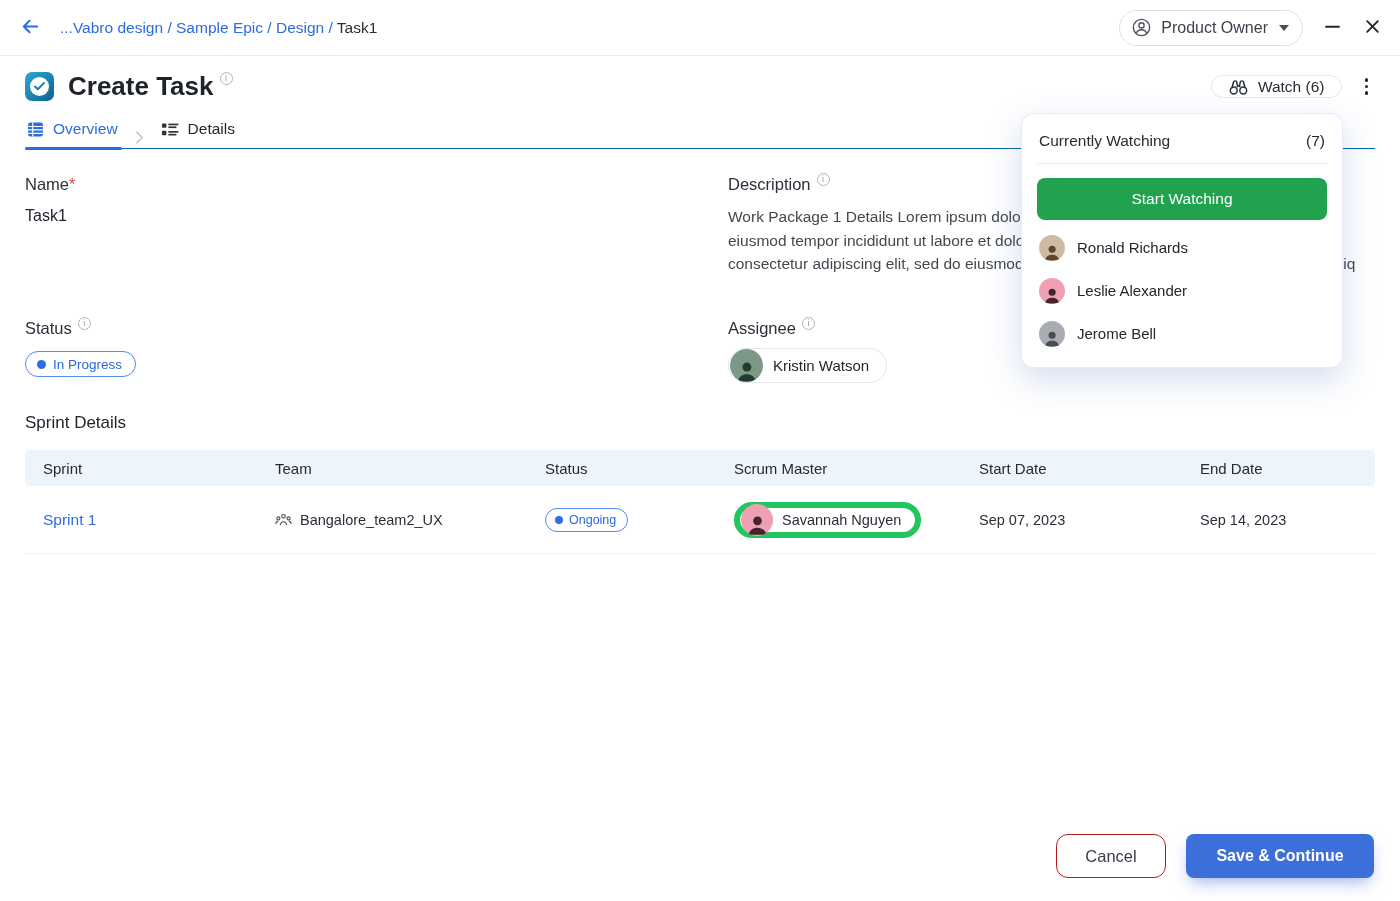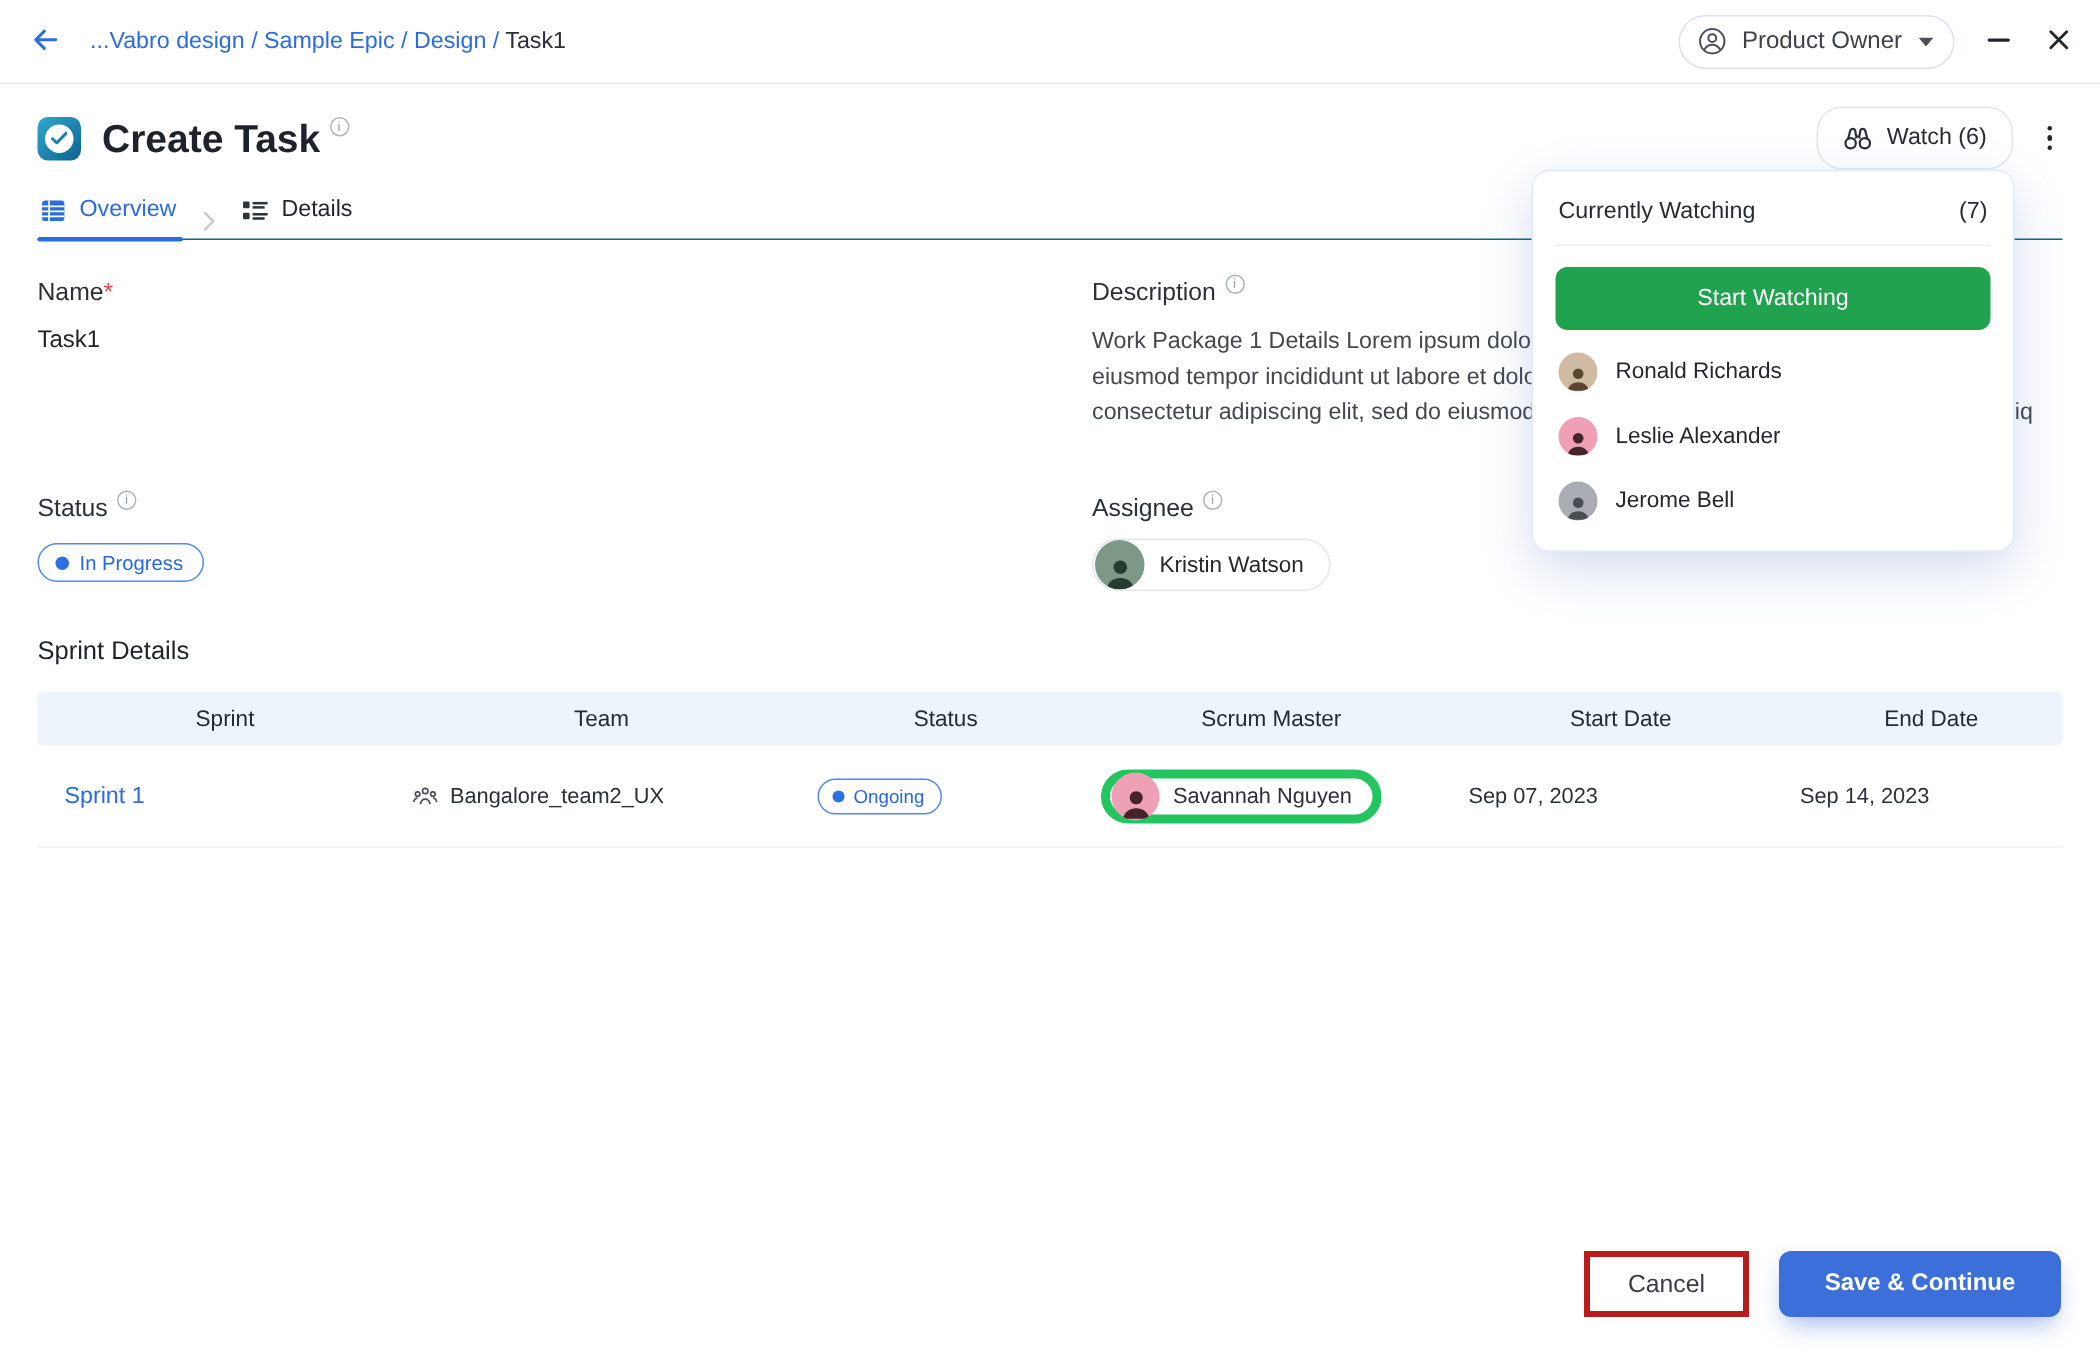--- a/index.html
+++ b/index.html
@@ -18,21 +18,21 @@
   .role-pill { display:flex; align-items:center; gap:9px; height:36px; border:1px solid #d9e1ee; border-radius:18px; padding:0 13px 0 11px; background:#fff; font-size:16px; color:#3c414b; cursor:pointer; }
   .win-btn { background:none; border:none; display:flex; align-items:center; cursor:pointer; padding:2px; }
   
   .page-header { display:flex; align-items:center; padding:15px 26px 0 25px; }
   .task-icon { width:29px; height:29px; border-radius:7px; background:linear-gradient(135deg,#2fa9cf,#0e6191); display:flex; align-items:center; justify-content:center; flex:none; }
   .task-icon .inner { width:19px; height:19px; border-radius:50%; background:#fff; display:flex; align-items:center; justify-content:center; }
   .page-title { margin-left:14px; font-size:26px; font-weight:700; color:#1d222b; }
   .info-dot { display:inline-flex; width:13px; height:13px; border:1px solid #aeb5c0; border-radius:50%; color:#969da8; font-size:9px; line-height:11px; align-items:center; justify-content:center; transform:translateY(-8px); margin-left:6px; font-style:normal; }
   .info-dot::before { content:"i"; }
   .header-right { margin-left:auto; display:flex; align-items:center; gap:17px; }
-  .watch-btn { display:flex; align-items:center; gap:9px; height:42px; border:1px solid #e3e6eb; border-radius:17px; background:#fff; padding:0 16px; font-size:15.5px; color:#272c34; font-family:inherit; cursor:pointer; }
+  .watch-btn { display:flex; align-items:center; gap:9px; height:23px; border:1px solid #e3e6eb; border-radius:17px; background:#fff; padding:0 16px; font-size:15.5px; color:#272c34; font-family:inherit; cursor:pointer; }
   .kebab { display:flex; flex-direction:column; gap:3px; padding:4px 6px; background:none; border:none; cursor:pointer; }
   .kebab i { width:3.5px; height:3.5px; border-radius:50%; background:#1f242c; }
   
   .tabs { display:flex; align-items:flex-end; margin:15px 25px 0; border-bottom:1px solid #0369a1; }
   .tab { display:flex; align-items:center; gap:9px; padding:3px 2px 10px; font-size:15.5px; color:#22262e; position:relative; cursor:pointer; background:none; border:none; font-family:inherit; }
   .tab.active { color:#2b6cdf; font-weight:500; }
   .tab.active::after { content:""; position:absolute; left:0; right:-2px; bottom:-2px; height:3px; border-radius:2px; background:#2b6cdf; }
   .tab-chevron { margin:4px 15px 0; }
   
   .field-grid { display:grid; grid-template-columns:703px 1fr; grid-template-rows:144px 85px; padding:26px 25px 0; }
@@ -50,38 +50,38 @@
   .av-gray { background:#a9adb3; color:#494d52; }
   .av-slate { background:#9aa3ac; color:#3c4248; }
   .person-chip { display:inline-flex; align-items:center; gap:10px; border:1px solid #e3e6ec; border-radius:18px; height:35px; padding:0 17px 0 1px; background:#fff; margin-top:10px; cursor:pointer; }
   .person-chip .avatar { width:33px; height:33px; }
   .person-chip .chip-name { font-size:15px; color:#23272e; }
   
   .sprint-section { padding:0 25px; margin-top:9px; }
   .section-heading { font-size:17px; font-weight:500; color:#20252d; margin-bottom:17px; }
   .tbl-head, .tbl-row { display:grid; grid-template-columns:232px 270px 189px 245px 221px 1fr; align-items:center; }
   .tbl-head { background:#edf4fc; height:36px; border-radius:4px; font-size:15px; color:#252a33; }
-  .tbl-head > div { padding-left:18px;text-align:center; }
+  .tbl-head > div { padding-left:18px; }
   .tbl-row { height:68px; border-bottom:1px solid #eef0f3; font-size:14.5px; color:#2a2f38; }
   .tbl-row > div { padding-left:18px; display:flex; align-items:center; }
   .sprint-link { color:#2b6cdf; font-size:15.5px; text-decoration:none; cursor:pointer; }
   .team-cell { gap:8px; }
   .ongoing-badge { display:inline-flex; align-items:center; gap:6px; height:24px; padding:0 11px 0 9px; border:1.3px solid #4f8bef; border-radius:13px; color:#2769dd; font-size:12.5px; background:#fff; }
   .ongoing-badge .dot { width:8px; height:8px; }
   .sm-chip { display:inline-flex; align-items:center; gap:9px; border:6px solid #22c55e; border-radius:18px; height:36px; padding:0 14px 0 1px; background:#fff; cursor:pointer; }
   .sm-chip .avatar { width:32px; height:32px; }
   
   .created-grid { display:grid; grid-template-columns:703px 1fr; padding:15px 25px 0; }
   .created-by-row { display:flex; align-items:center; gap:11px; margin-top:12px; }
   .created-by-row .avatar { width:36px; height:36px; }
   .creator-link { font-size:16.5px; color:#2b6cdf; cursor:pointer; text-decoration:none; }
   .created-on-value { margin-top:9px; font-size:16.5px; font-weight:600; color:#1d222b; }
   
   .footer-actions { position:absolute; right:26px; bottom:23px; display:flex; gap:20px; }
-  .btn-cancel { width:110px; height:44px; background:#fff; border:4px solid #b91c1c; border-radius:0; font-size:16.5px; color:#383d47; font-family:inherit; cursor:pointer; }
+  .btn-cancel { width:110px; height:44px; background:#fff; border:1px solid #b91c1c; border-radius:12px; font-size:16.5px; color:#383d47; font-family:inherit; cursor:pointer; }
   .btn-save { width:188px; height:44px; background:#3d6fda; border:none; border-radius:8px; font-size:16px; font-weight:600; color:#fff; font-family:inherit; cursor:pointer; box-shadow:0 8px 16px -4px rgba(61,111,218,.5); }
   
   .popover { position:absolute; left:1021px; top:113px; width:322px; background:#fff; border:1px solid #e2ebf9; border-radius:12px; box-shadow:0 12px 34px rgba(59,99,182,.22); padding:15px 15px 12px; z-index:5; }
   .pop-head { display:flex; justify-content:space-between; align-items:center; padding:3px 2px 13px; border-bottom:1px solid #e9edf2; font-size:15.5px; color:#272c34; }
   .btn-start-watching { margin-top:14px; width:100%; height:42px; border:none; border-radius:8px; background:#21a24e; color:#fff; font-size:15.5px; font-weight:500; font-family:inherit; cursor:pointer; }
   .watcher-list { margin-top:6px; }
   .watcher-item { display:flex; align-items:center; gap:12px; padding:8.5px 2px; font-size:15px; color:#23272e; cursor:pointer; }
   .watcher-item .avatar { width:26px; height:26px; }
 </style>
 </head>

